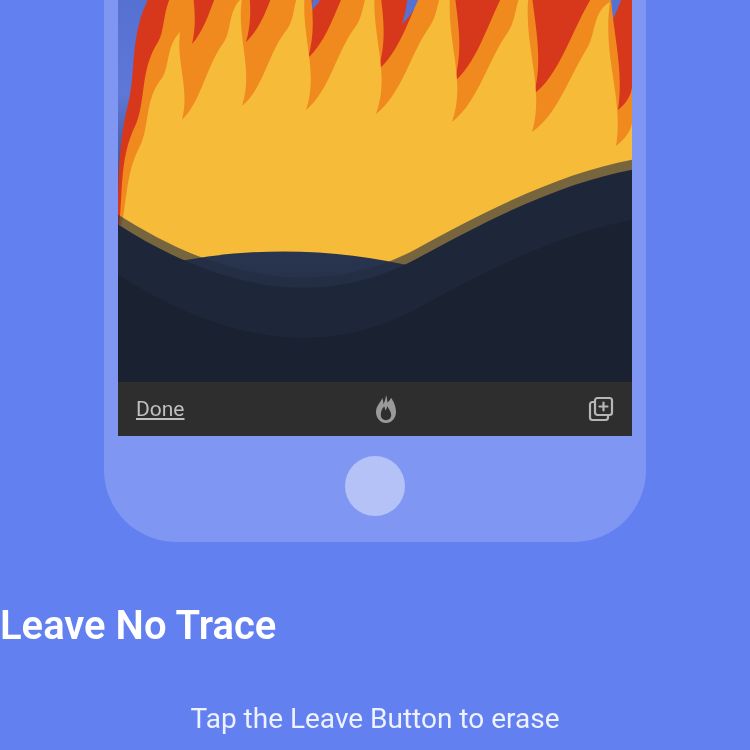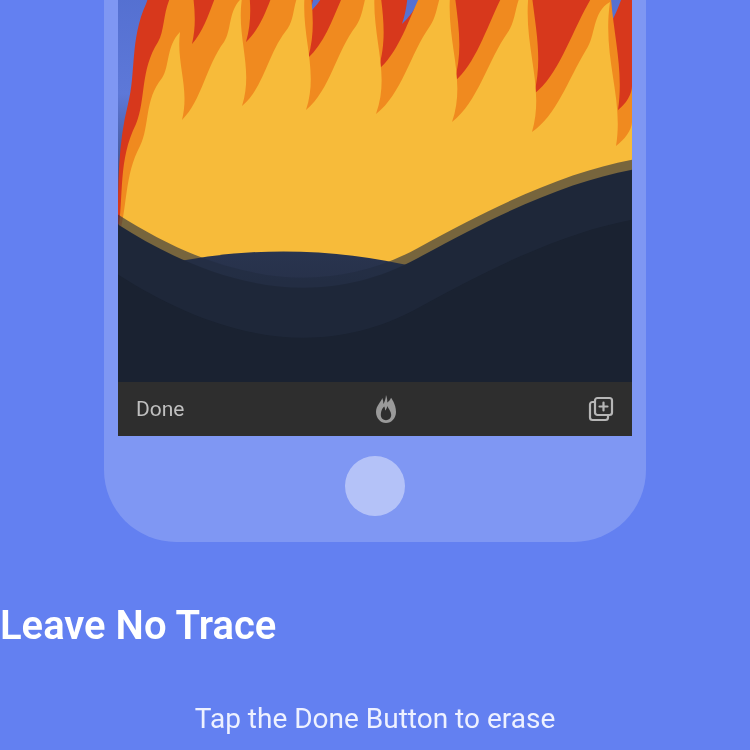--- a/index.html
+++ b/index.html
@@ -58,20 +58,21 @@
     background: #2e2e2e;
     display: flex;
     align-items: center;
     justify-content: space-between;
     padding: 0 18px;
     color: #a8a8a8;
   }
   .tabbar .done {
     font-size: 21px;
     color: #bfbfbf;
+    text-decoration: underline;
   }
   .tabbar .fire-btn svg { width: 24px; height: 28px; display: block; fill: #9a9a9a; }
   .tabbar .tabs-btn svg { width: 26px; height: 26px; display: block; stroke: #b6b6b6; fill: none; stroke-width: 2.2; }
 
   .home-button {
     position: absolute;
     left: 50%;
     transform: translateX(-50%);
     bottom: 26px;
     width: 60px; height: 60px;
@@ -216,13 +217,13 @@
           <path d="M15.5 6.5 V14.5 M11.5 10.5 H19.5" stroke-linecap="round"></path>
         </svg>
       </span>
     </div>
   </div>
 
   <div class="home-button"></div>
 </div>
 
 <div class="headline">Leave No Trace</div>
-<div class="subtext">Tap the Done Button to erase</div>
+<div class="subtext">Tap the Leave Button to erase</div>
 
 </body></html>

